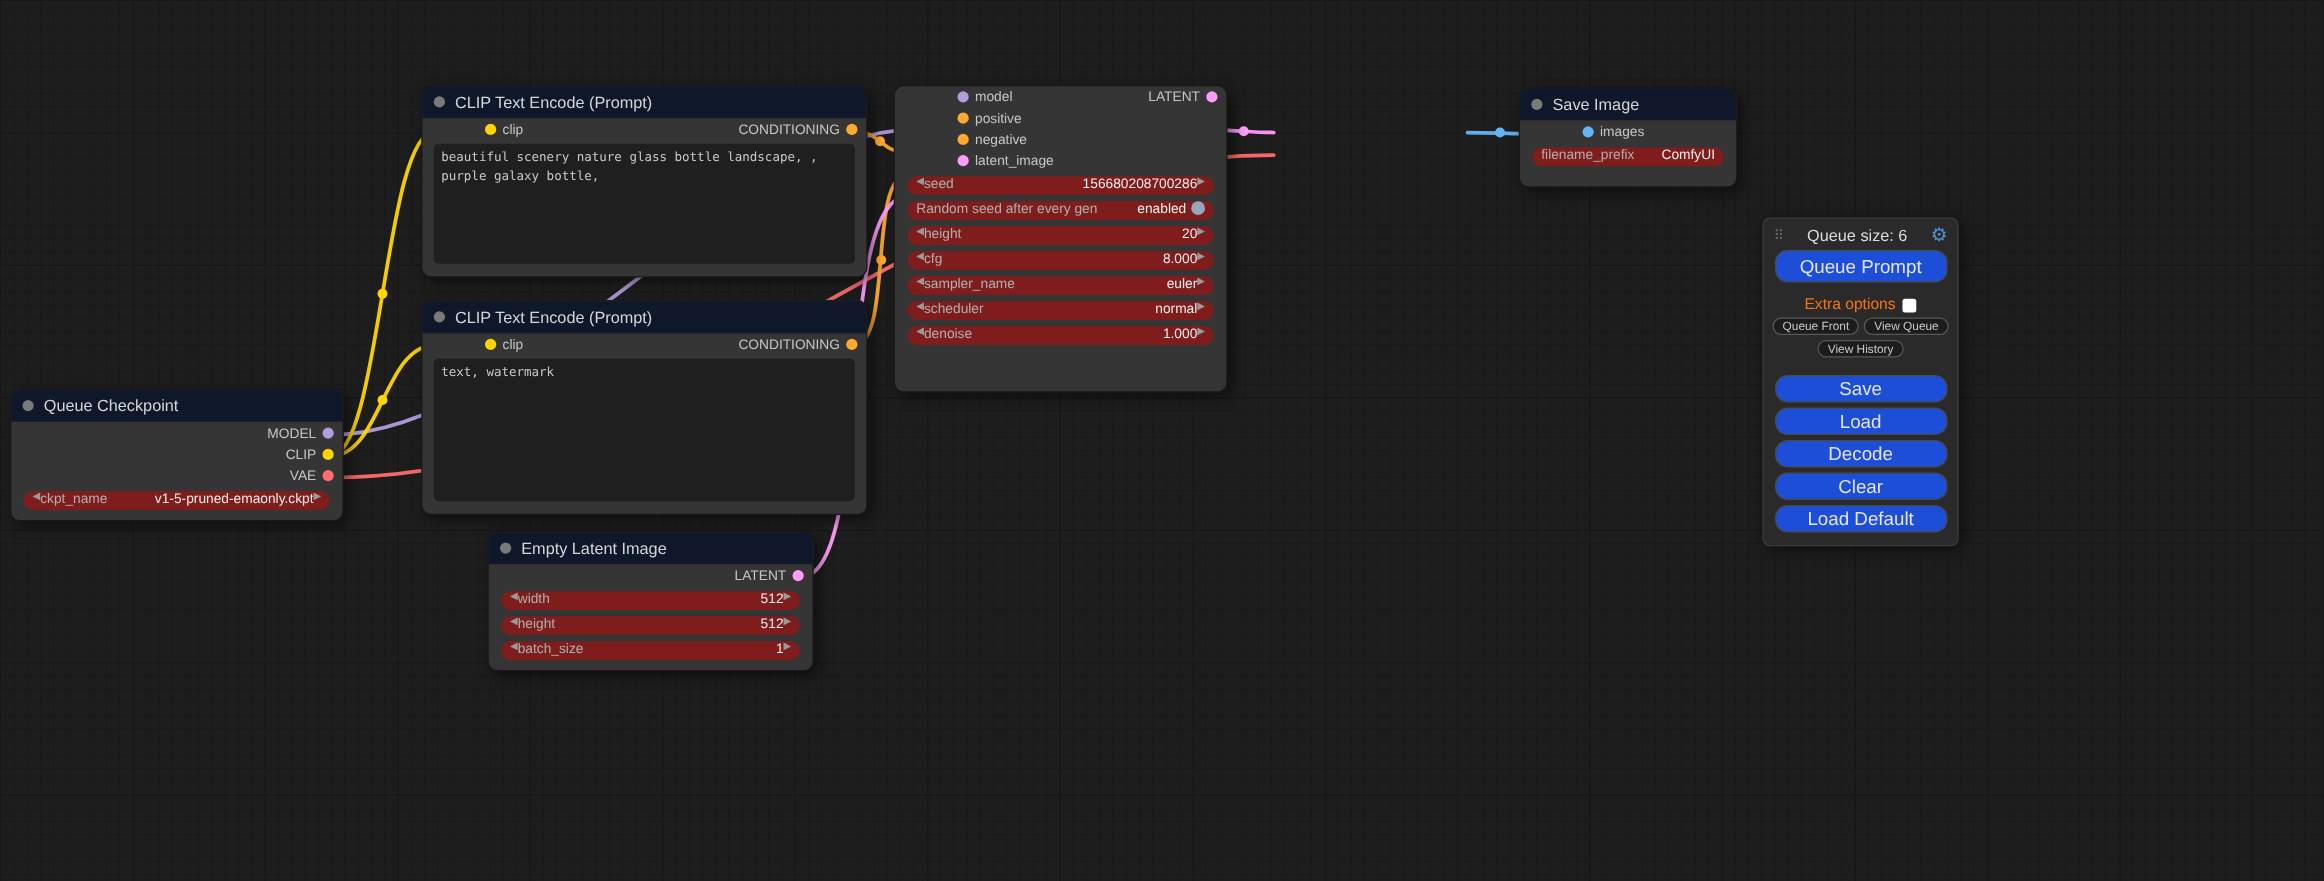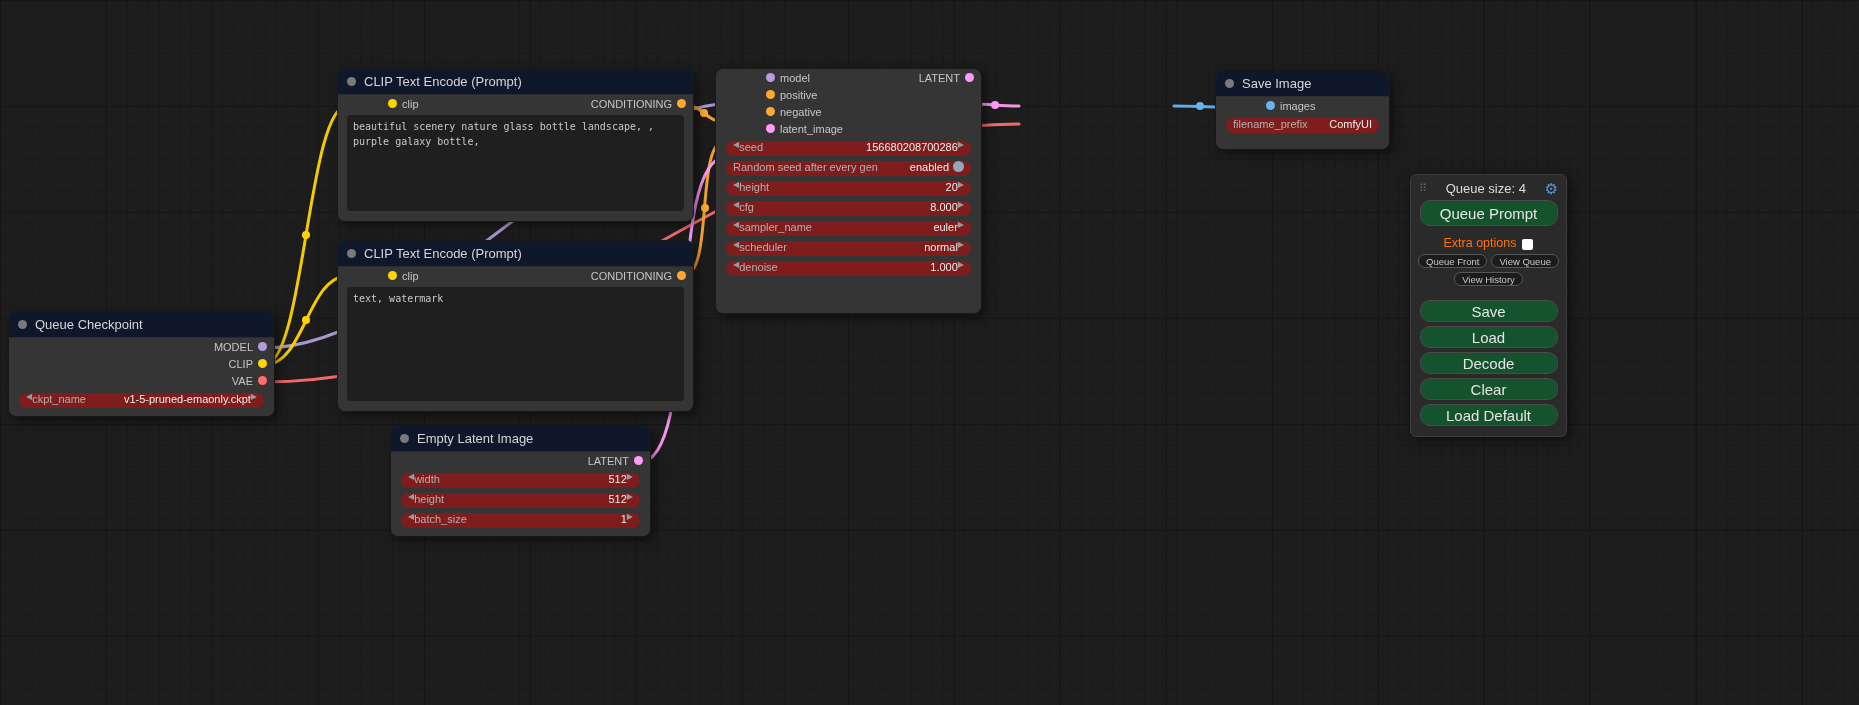--- a/index.html
+++ b/index.html
@@ -66,21 +66,21 @@
     background:#2a2a2a; border:1px solid #3d3d3d; border-radius:6px;
     box-shadow:3px 3px 12px rgba(0,0,0,.5);
     padding:6px 8px 10px; display:flex; flex-direction:column; align-items:center; gap:4px;
     color:#d6d6d6;
   }
   .menu-header { width:100%; display:flex; align-items:center; gap:3px; }
   .drag-handle { font-size:11px; color:#666; cursor:move; }
   .qsize { flex:1; text-align:center; font-size:13px; color:#dcdcdc; }
   .gear { font-size:15px; color:#5596d8; cursor:pointer; line-height:1; }
   .btn {
-    width:138px; height:22px; flex:0 0 22px; background:#14532d;
+    width:138px; height:22px; flex:0 0 22px; background:#1d4ed8;
     border:1px solid #4a4a4a; border-radius:10px;
     color:#e4e4e4; font-size:15px; font-family:inherit;
     display:flex; align-items:center; justify-content:center; cursor:pointer;
   }
   .btn.primary { height:26px; flex:0 0 26px; margin-bottom:4px; }
   .btn.save-gap { margin-top:10px; }
   .extra { display:flex; align-items:flex-end; gap:6px; font-size:12.5px; color:#f97316; height:16px; }
   .chk { width:11px; height:11px; background:#ffffff; border-radius:2px; cursor:pointer; }
   .small-row { display:flex; gap:4px;justify-content:space-between; }
   .sbtn {
@@ -284,21 +284,21 @@
         <span>batch_size</span>
         <span class="wvalue">1</span>
         <span class="arrow">▶</span>
       </div>
     </div>
   </div>
 
   <div class="menu">
     <div class="menu-header">
       <span class="drag-handle">⠿</span>
-      <span class="qsize">Queue size: 4</span>
+      <span class="qsize">Queue size: 6</span>
       <span class="gear">⚙</span>
     </div>
     <button class="btn primary">Queue Prompt</button>
     <div class="extra">
       <span>Extra options</span>
       <span class="chk"></span>
     </div>
     <div class="small-row">
       <button class="sbtn">Queue Front</button>
       <button class="sbtn">View Queue</button>

